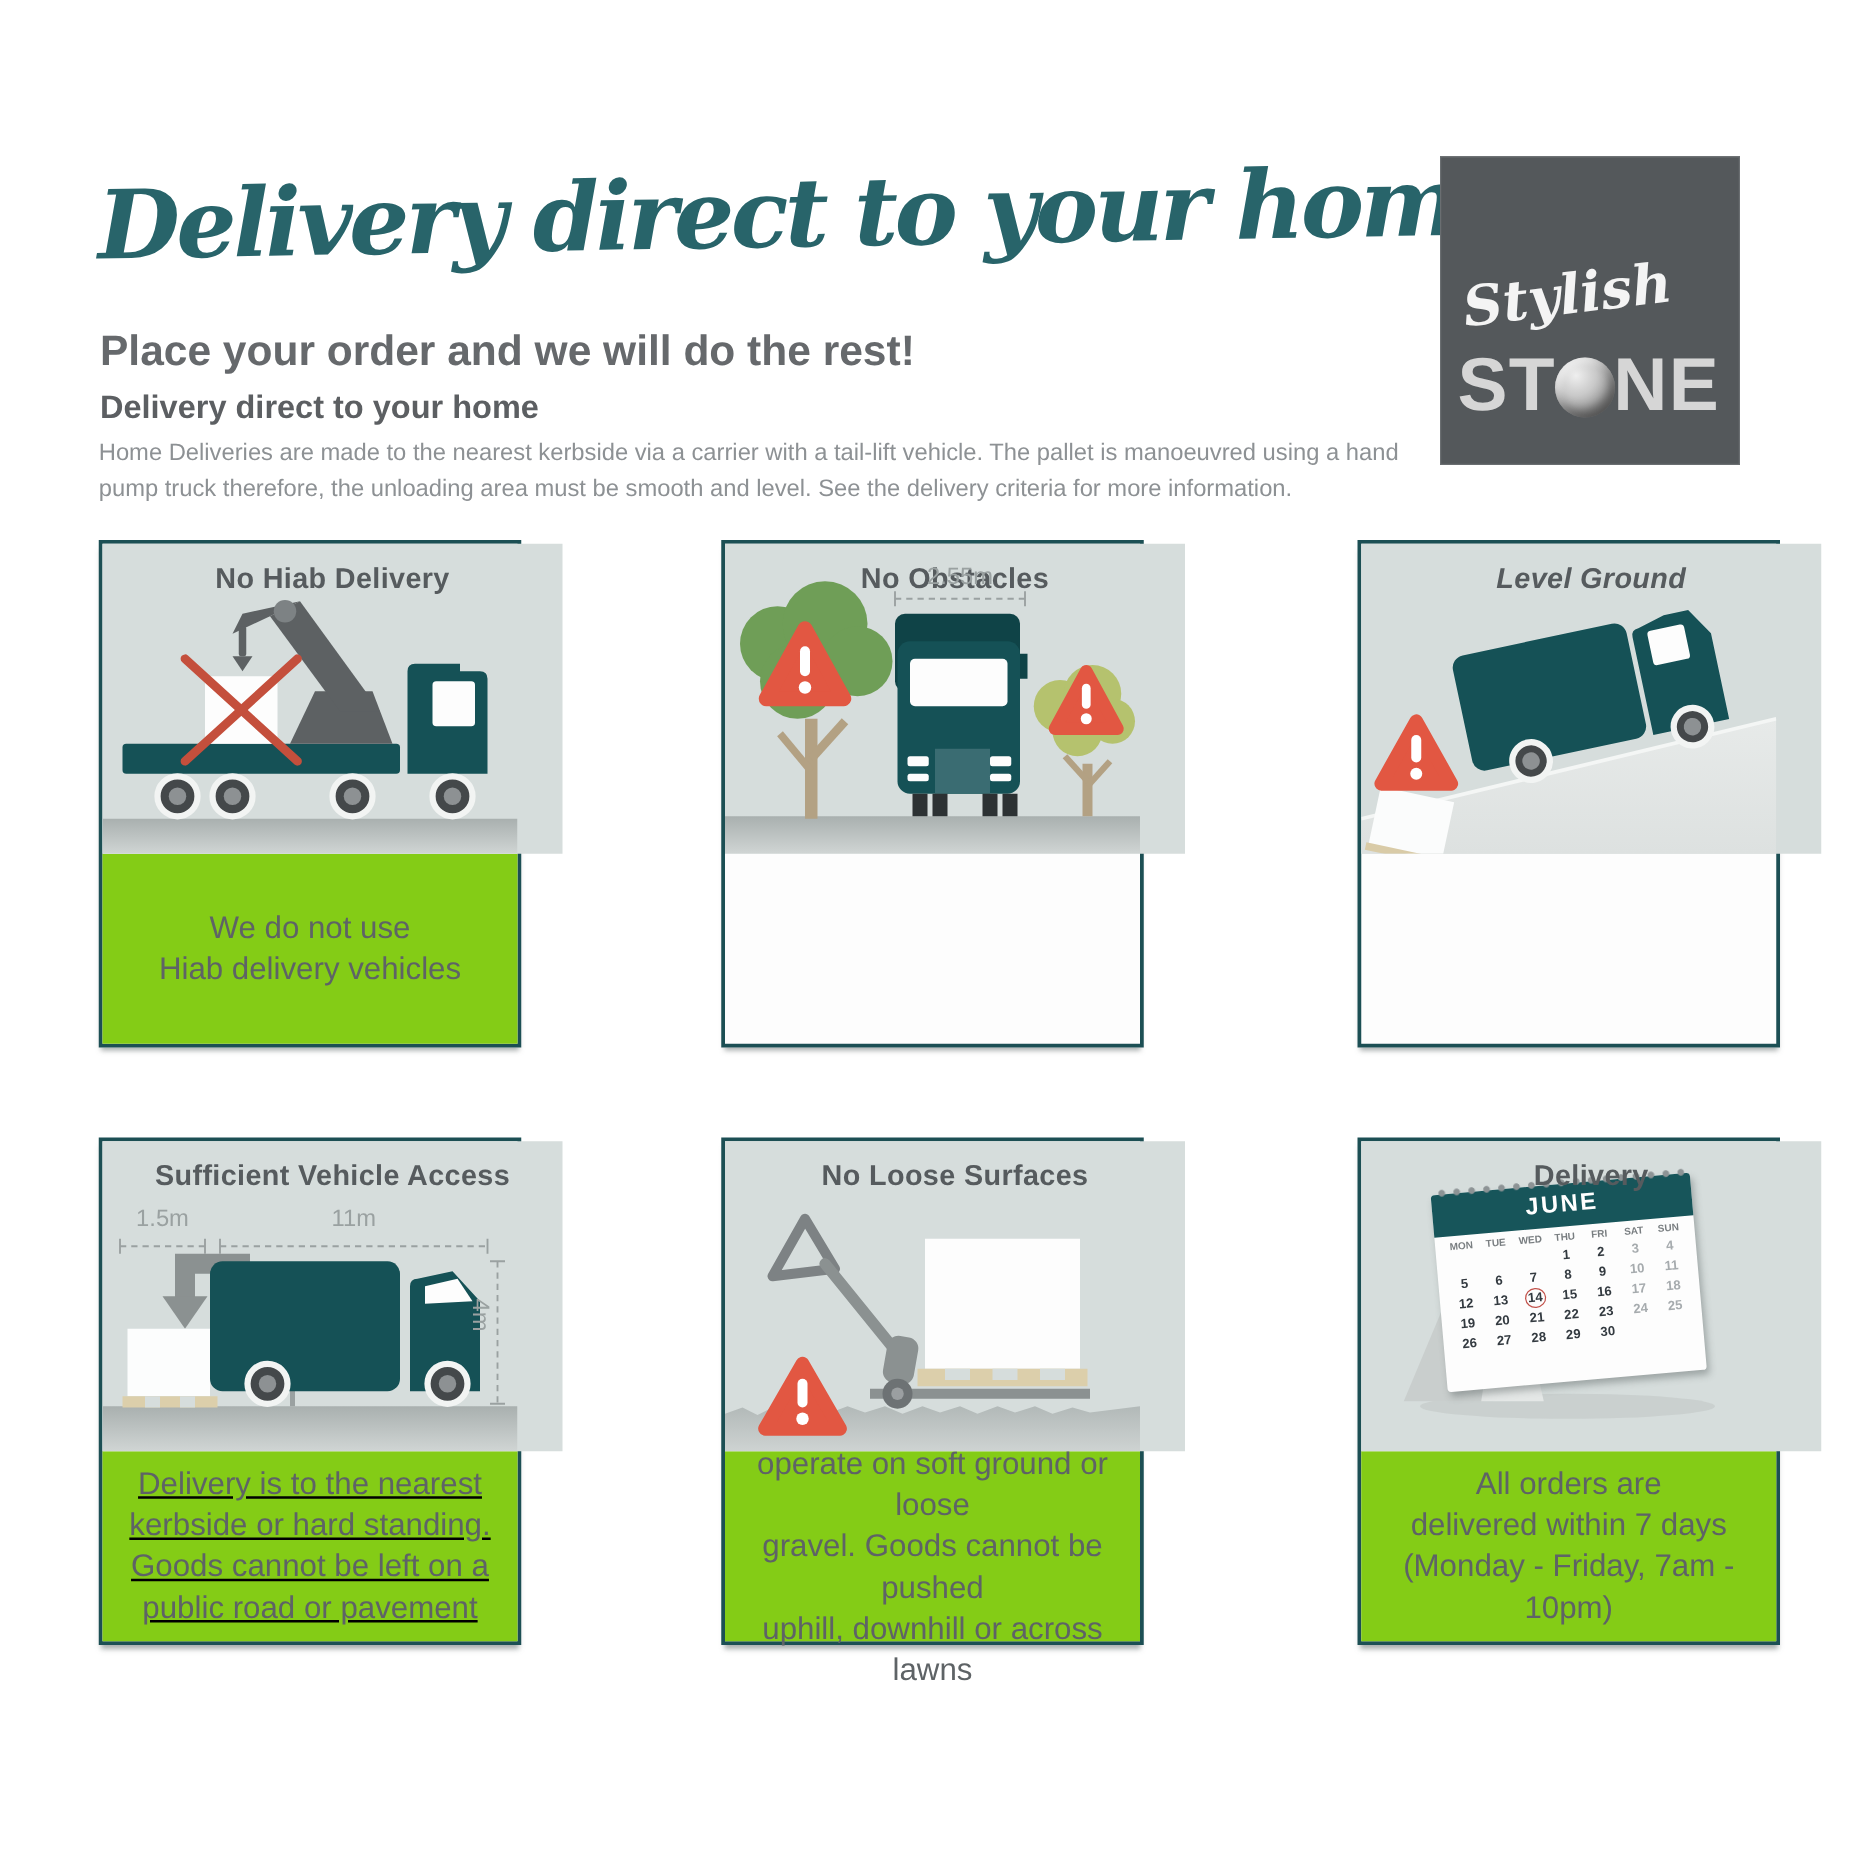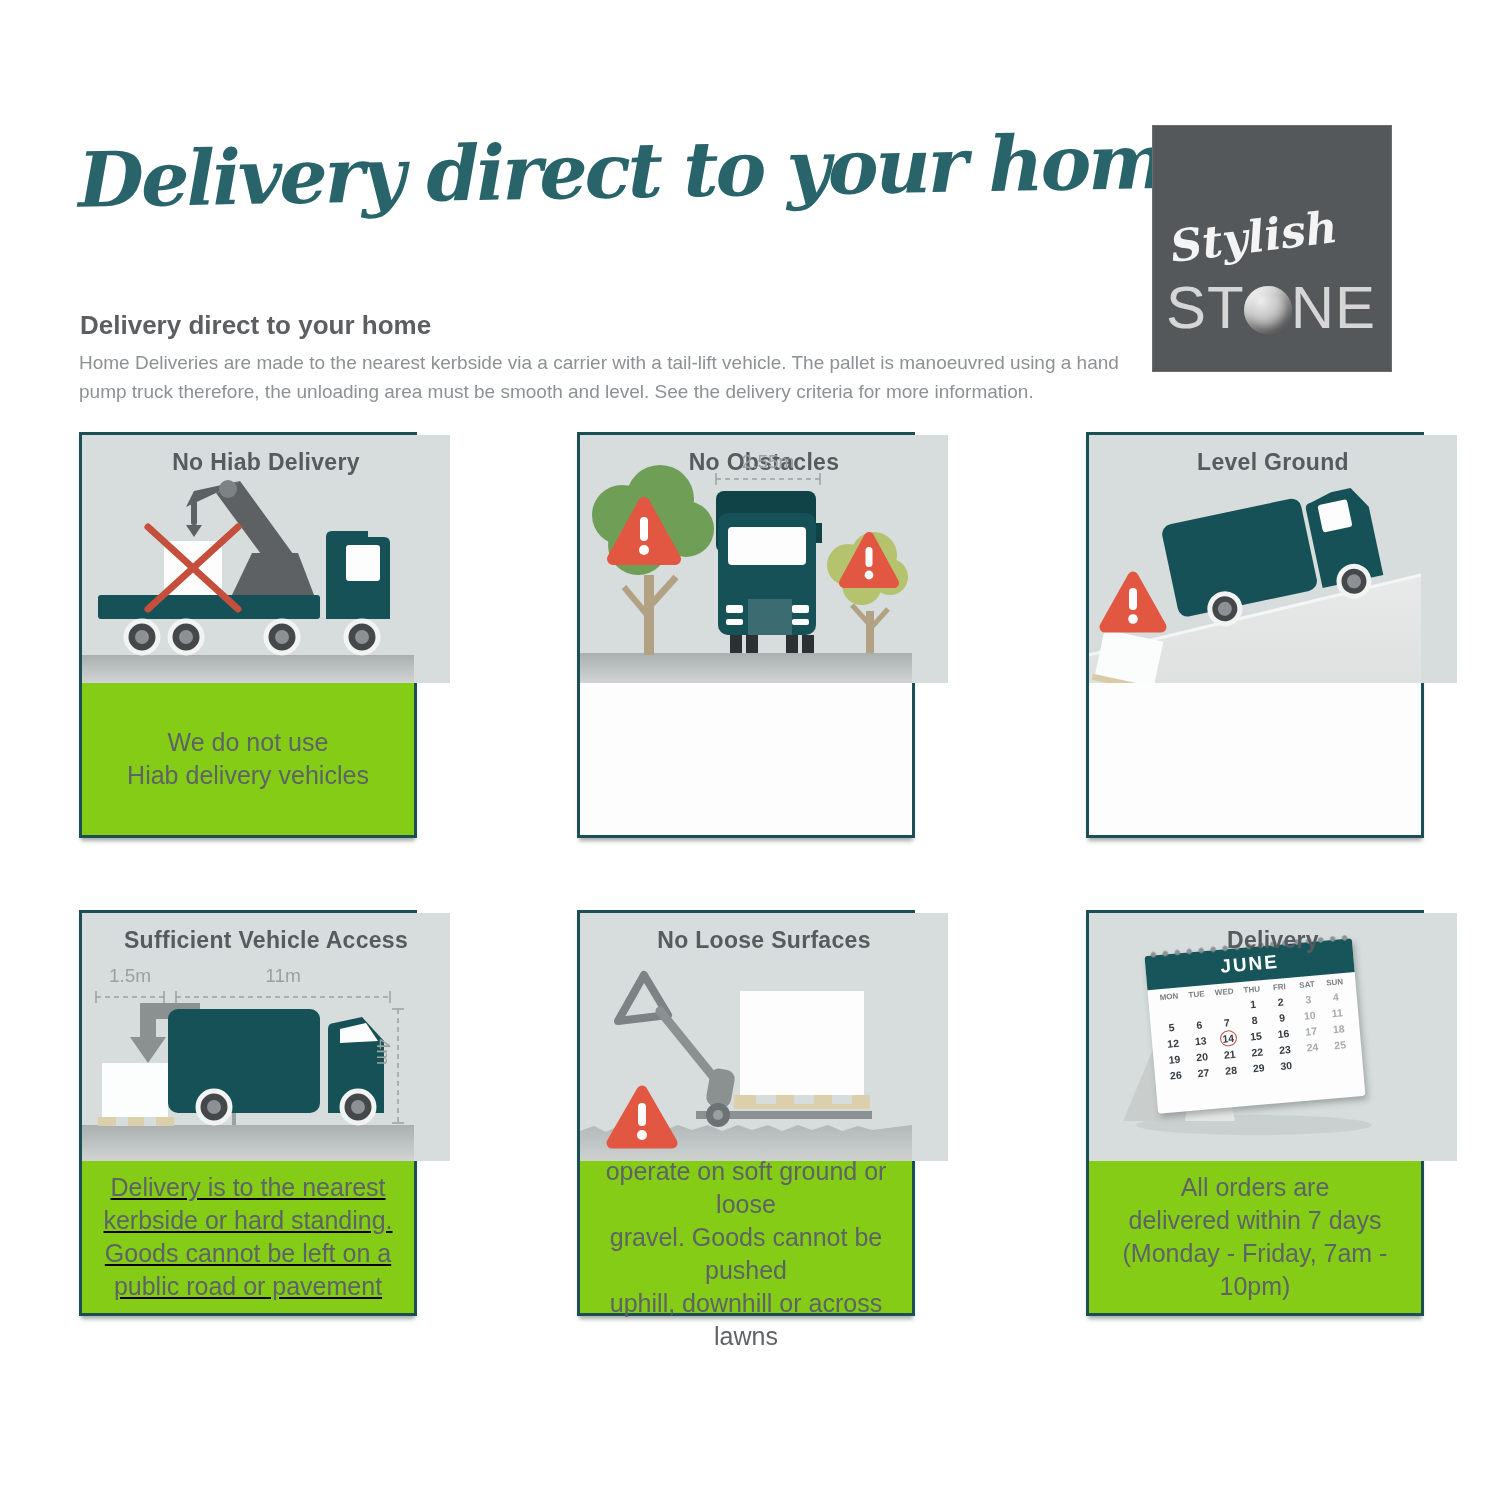--- a/index.html
+++ b/index.html
@@ -15,39 +15,39 @@
   }
   .subtitle{position:absolute;left:80px;top:262px;font-size:34px;font-weight:700;color:#66696c;}
   .subheading{position:absolute;left:80px;top:310px;font-size:26px;font-weight:700;color:#5c5f62;}
   .intro-body{position:absolute;left:79px;top:348px;width:1060px;font-size:19px;line-height:1.55;color:#8d9194;}
 
   
   .logo{position:absolute;left:1152px;top:125px;width:240px;height:247px;background:#54585b;
         box-shadow:inset 0 0 0 1px #6a6e71;}
   .logo-script{position:absolute;left:18px;top:86px;font-family:"DejaVu Serif",serif;font-style:italic;
         font-weight:700;font-size:44px;color:#f4f4f4;transform:rotate(-7deg);}
-  .logo-word{position:absolute;left:14px;top:148px;font-size:60px;font-weight:400;color:#d6d6d6;
+  .logo-word{position:absolute;left:14px;top:148px;font-size:60px;font-weight:700;color:#d6d6d6;
         letter-spacing:1px;display:flex;align-items:center;}
   .logo-sphere{display:inline-block;width:48px;height:48px;border-radius:50%;margin:4px -1px 0 -1px;
         background:radial-gradient(circle at 35% 30%,#efefef 0%,#c9c9c9 35%,#8f8f8f 70%,#5f5f5f 100%);
         box-shadow:inset -4px -6px 8px rgba(0,0,0,.35), inset 3px 4px 6px rgba(255,255,255,.55);}
 
   
   .panel{position:absolute;width:338px;height:406px;border:3px solid #1c4f54;background:#fdfdfd;
          box-sizing:border-box;box-shadow:0 5px 4px -2px rgba(96,106,106,.55);}
   .panel-illus{position:relative;width:368px;height:248px;background:#d6dddc;overflow:hidden;}
   .panel-illus svg{position:absolute;left:0;top:0;width:332px;height:248px;}
   .panel-title{position:absolute;left:0;top:14px;width:100%;text-align:center;z-index:3;
          font-size:23px;font-weight:700;color:#565b5e;letter-spacing:.3px;}
   .panel-caption{height:152px;display:flex;align-items:center;justify-content:center;text-align:center;
          white-space:pre-line;font-size:25px;line-height:1.32;color:#5e6366;background:#84cc16;}
   .meas{position:absolute;z-index:3;font-size:19px;color:#9aa1a1;text-align:center;}
 
   
-  #panel0{left:79px;top:432px;}  #panel1{left:577px;top:432px;}  #panel2{left:1086px;top:432px;}
+  #panel0{left:79px;top:432px;}  #panel1{left:577px;top:432px;}  #panel2{left:1086px;top:432px;font-style:italic;}
   #panel3{left:79px;top:910px;text-decoration:underline;}  #panel4{left:577px;top:910px;}  #panel5{left:1086px;top:910px;}
 
   
   .cal-stage{position:absolute;left:0;top:0;width:332px;height:248px;}
   .calendar{position:absolute;left:62px;top:34px;width:208px;height:158px;transform:rotate(-5deg);z-index:2;
             background:#fdfdfd;box-shadow:2px 4px 6px rgba(90,100,100,.45);border-radius:3px;}
   .cal-spiral{position:absolute;left:4px;top:-7px;width:200px;height:12px;
             background-image:radial-gradient(circle at 5px 6px,#8d9395 2.3px,rgba(0,0,0,0) 3px);
             background-size:12px 12px;background-repeat:repeat-x;}
   .cal-header{height:34px;background:#17555a;color:#ffffff;font-weight:700;font-size:19px;
@@ -60,20 +60,21 @@
   .cal-grid span.wknd{color:#a6abae;}
   .cal-grid span.circled{border:1.5px solid #c2534c;border-radius:50%;width:15px;height:14px;
             justify-self:center;align-self:center;}
 </style>
 </head>
 <body>
 
 <div class="page">
 
   <div class="script-title">Delivery direct to your home</div>
+  <div class="subtitle">Place your order and we will do the rest!</div>
   <div class="subheading">Delivery direct to your home</div>
   <div class="intro-body">Home Deliveries are made to the nearest kerbside via a carrier with a tail-lift vehicle. The pallet is manoeuvred using a hand pump truck therefore, the unloading area must be smooth and level. See the delivery criteria for more information.</div>
 
   <div class="logo">
     <div class="logo-script">Stylish</div>
     <div class="logo-word">
       <span>ST</span>
         <span class="logo-sphere"></span>
         <span>NE</span>
     </div>

